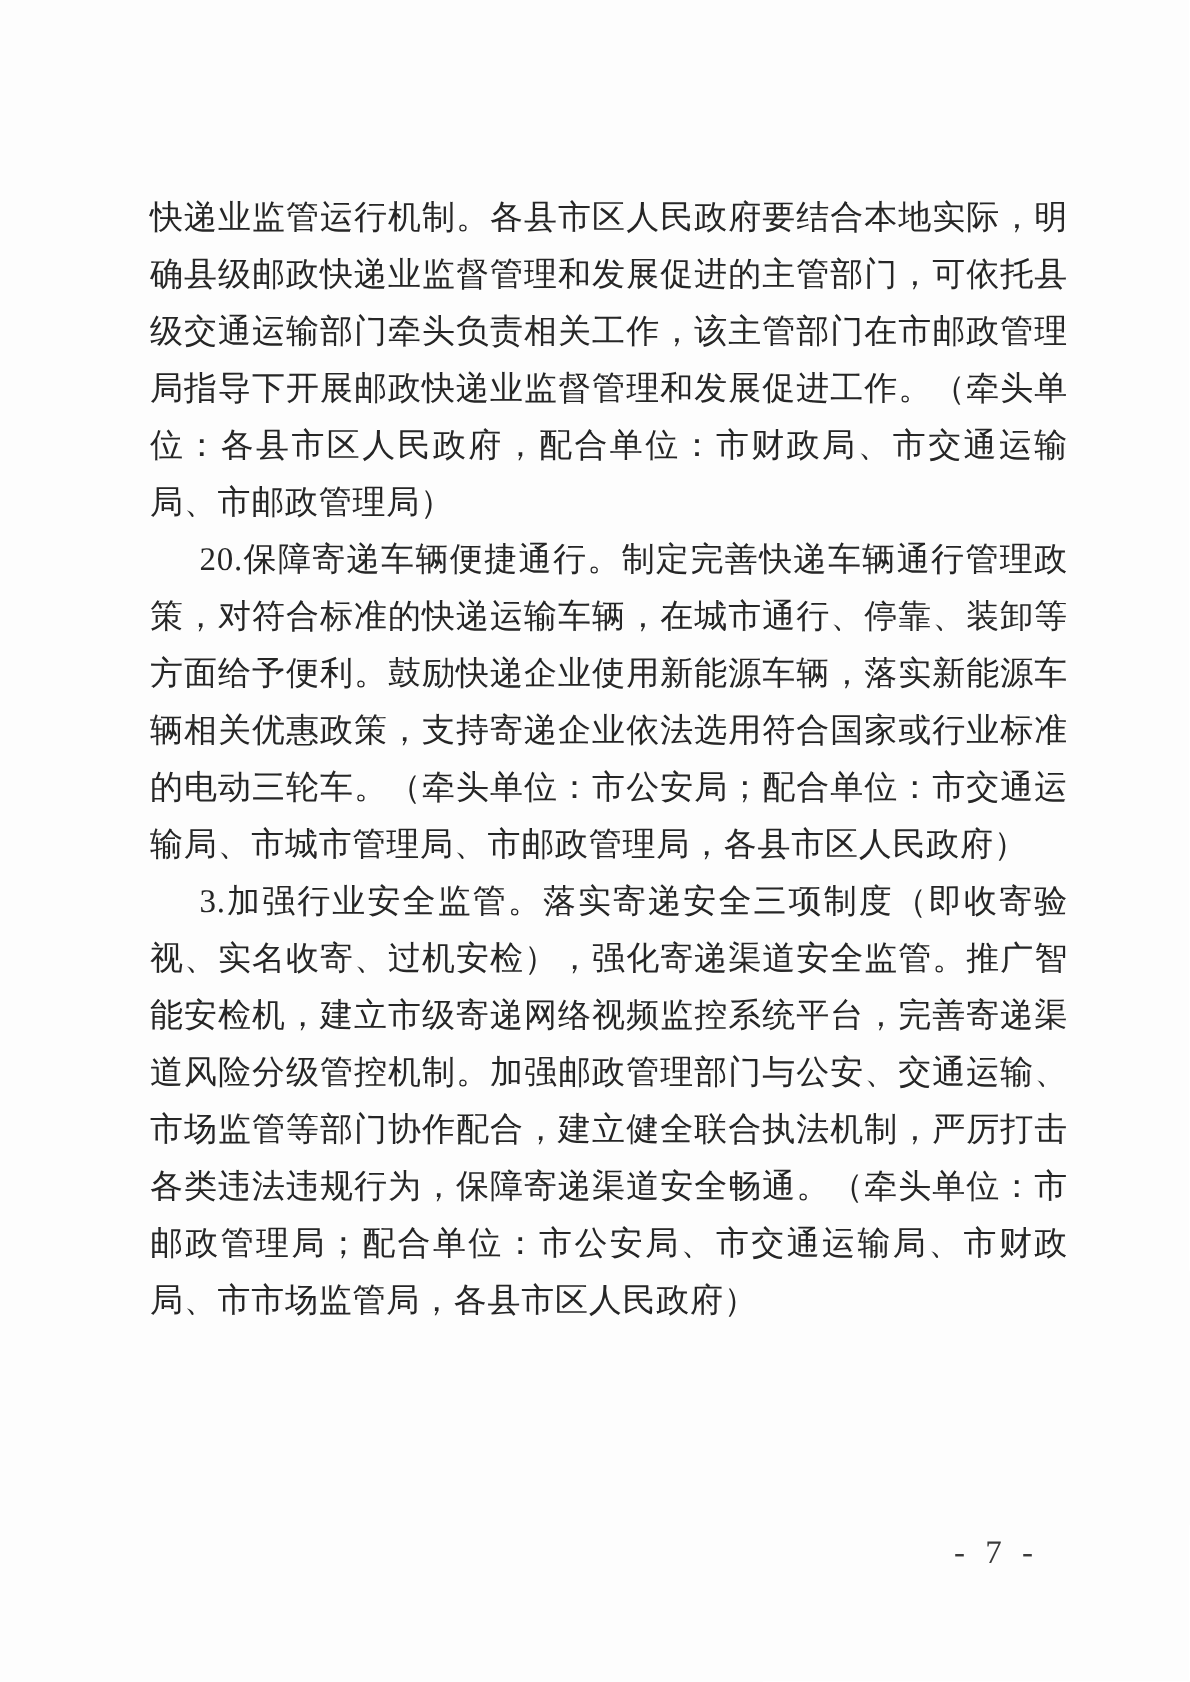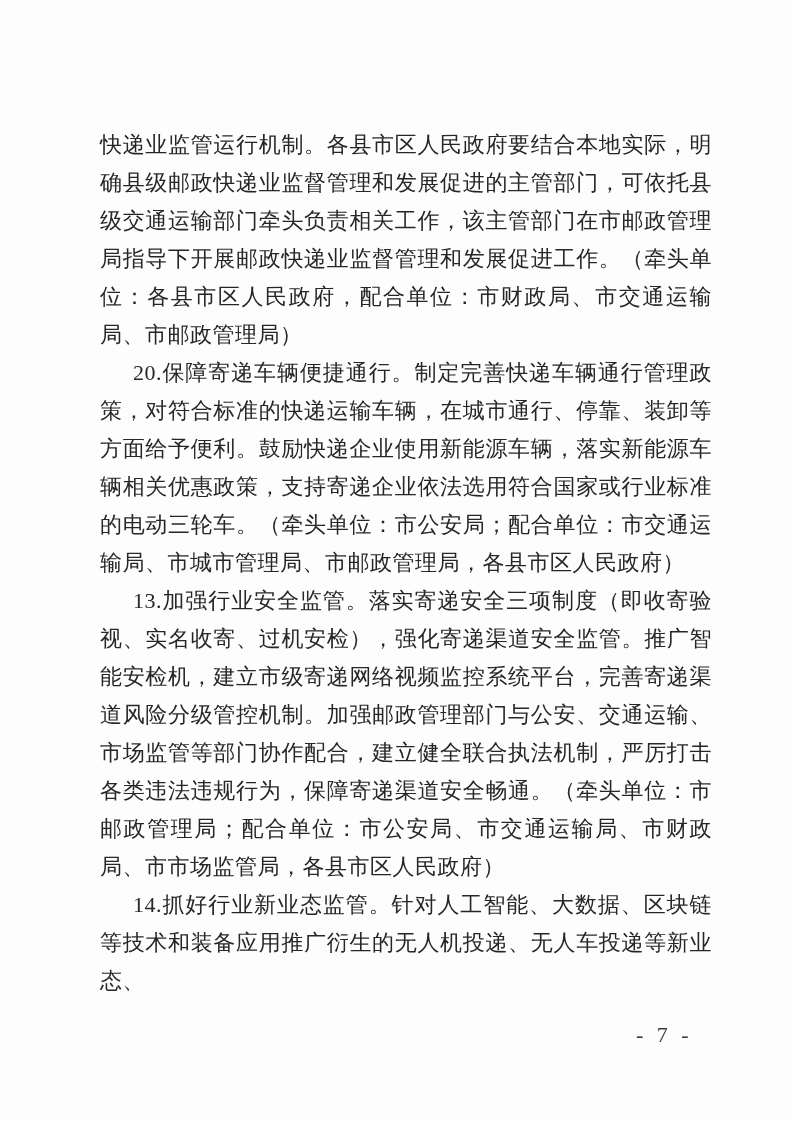--- a/index.html
+++ b/index.html
@@ -44,17 +44,16 @@
     white-space: pre;
   }
 </style>
 </head>
 <body>
 
 <div class="page">
   <div class="body-text">
     <p class="para no-indent">快递业监管运行机制。各县市区人民政府要结合本地实际，明确县级邮政快递业监督管理和发展促进的主管部门，可依托县级交通运输部门牵头负责相关工作，该主管部门在市邮政管理局指导下开展邮政快递业监督管理和发展促进工作。（牵头单位：各县市区人民政府，配合单位：市财政局、市交通运输局、市邮政管理局）</p>
     <p class="para">20.保障寄递车辆便捷通行。制定完善快递车辆通行管理政策，对符合标准的快递运输车辆，在城市通行、停靠、装卸等方面给予便利。鼓励快递企业使用新能源车辆，落实新能源车辆相关优惠政策，支持寄递企业依法选用符合国家或行业标准的电动三轮车。（牵头单位：市公安局；配合单位：市交通运输局、市城市管理局、市邮政管理局，各县市区人民政府）</p>
-    <p class="para">13.加强行业安全监管。落实寄递安全三项制度（即收寄验视、实名收寄、过机安检），强化寄递渠道安全监管。推广智能安检机，建立市级寄递网络视频监控系统平台，完善寄递渠道风险分级管控机制。加强邮政管理部门与公安、交通运输、市场监管等部门协作配合，建立健全联合执法机制，严厉打击各类违法违规行为，保障寄递渠道安全畅通。（牵头单位：市邮政管理局；配合单位：市公安局、市交通运输局、市财政局、市市场监管局，各县市区人民政府）</p>
-    <p class="para">14.抓好行业新业态监管。针对人工智能、大数据、区块链等技术和装备应用推广衍生的无人机投递、无人车投递等新业态、</p>
+    <p class="para">3.加强行业安全监管。落实寄递安全三项制度（即收寄验视、实名收寄、过机安检），强化寄递渠道安全监管。推广智能安检机，建立市级寄递网络视频监控系统平台，完善寄递渠道风险分级管控机制。加强邮政管理部门与公安、交通运输、市场监管等部门协作配合，建立健全联合执法机制，严厉打击各类违法违规行为，保障寄递渠道安全畅通。（牵头单位：市邮政管理局；配合单位：市公安局、市交通运输局、市财政局、市市场监管局，各县市区人民政府）</p>
   </div>
   <div class="page-number">- 7 -</div>
 </div>
 
 </body></html>

